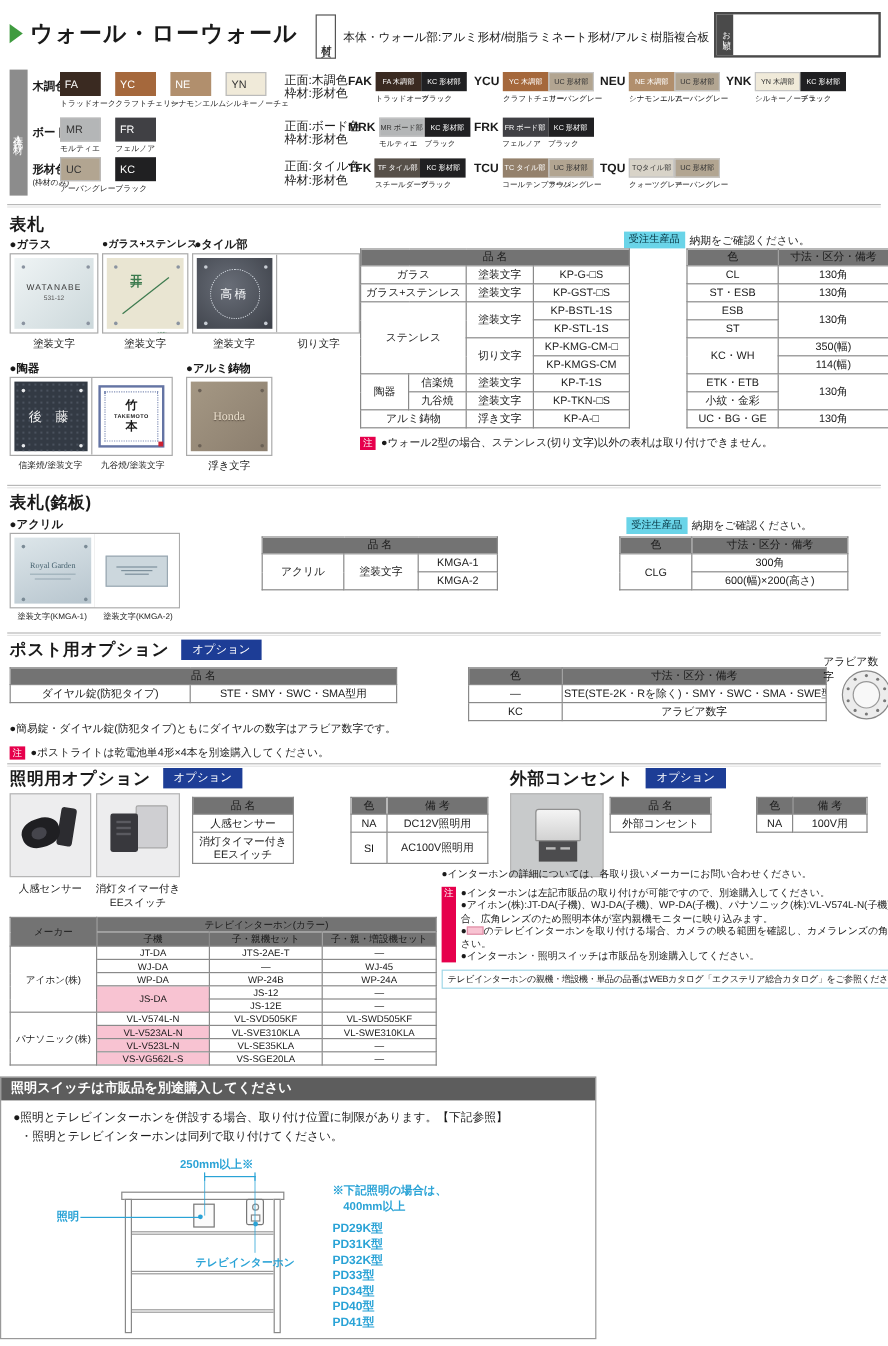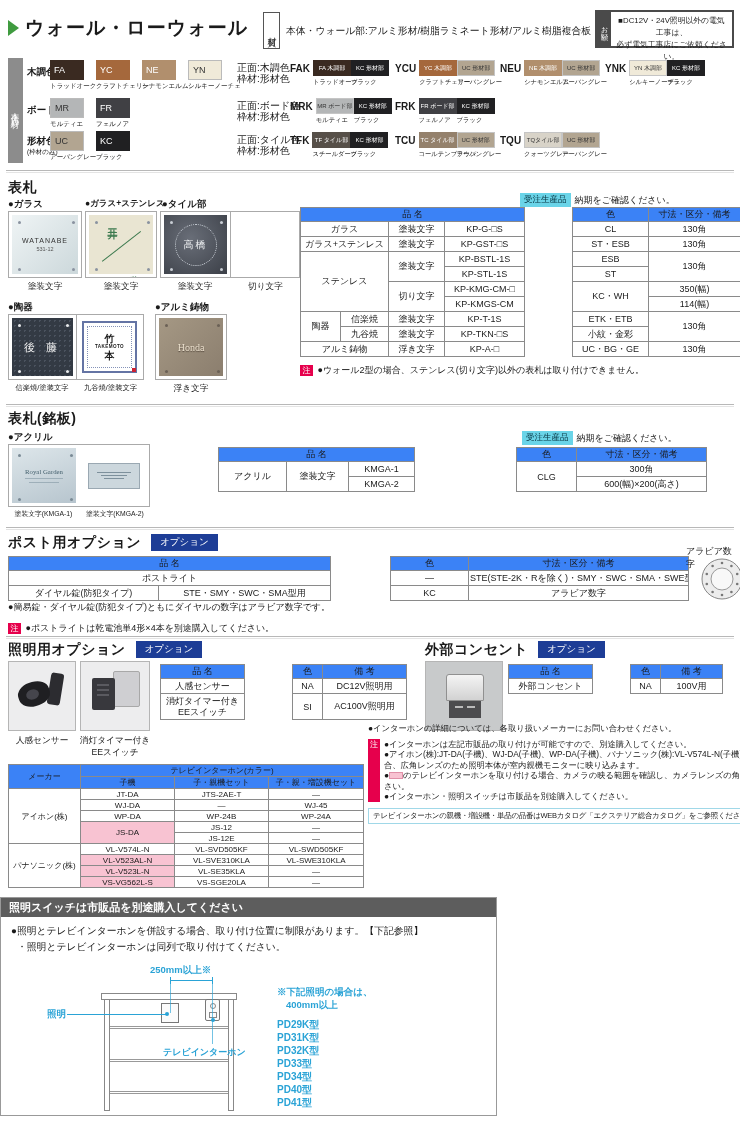--- a/index.html
+++ b/index.html
@@ -71,21 +71,21 @@
 .sens-arm{position:absolute;right:13px;top:11px;width:13px;height:32px;background:#2c2c30;border-radius:3px;transform:rotate(9deg)}
 .ee-back{position:absolute;right:9px;top:9px;width:27px;height:36px;background:#cfcfd2;border:1px solid #a8a8a8;border-radius:2px}
 .ee-front{position:absolute;left:11px;top:16px;width:23px;height:32px;background:#38383d;border-radius:2px}
 .ee-front i{position:absolute;left:5px;top:6px;width:12px;height:2px;background:#5a5a60;box-shadow:0 5px 0 #5a5a60,0 10px 0 #5a5a60}
 .out-photo{background:#c8cacb}
 .out-flap{position:absolute;left:20px;top:12px;width:38px;height:27px;background:linear-gradient(#f4f4f4,#d2d2d2);border:1px solid #909090;border-radius:3px 3px 1px 1px}
 .out-base{position:absolute;left:23px;top:39px;width:32px;height:17px;background:#4c4c4e}
 .out-base i{position:absolute;left:6px;top:5px;width:8px;height:2px;background:#bbb;box-shadow:12px 0 0 #bbb}
 table.ct{border-collapse:collapse;table-layout:fixed;position:absolute;background:#fff}
 .ct th,.ct td{border:1px solid #8a8a8a;font-size:9px;text-align:center;padding:0 1px;height:15px;overflow:hidden;white-space:nowrap}
-.ct th{background:#3b82f6;font-weight:normal;height:14px}
+.ct th{background:#737373;font-weight:normal;height:14px}
 .ct .h12{height:12px}
 .s8{font-size:8px}
 .s75{font-size:7.5px}
 .note-badge{display:inline-block;background:#e6004c;color:#fff;font-size:8px;padding:0 2.5px;line-height:11px}
 .note-txt{font-size:9px}
 .itc th,.itc td{height:11px;font-size:8px}
 .itc th{height:11px}
 .pink{background:#f8c3d2}
 .notes{font-size:8.3px;line-height:10.5px}
 .chu-wrap{display:flex;margin-top:5px}
@@ -105,23 +105,20 @@
 </head>
 <body>
 
 <div class="abs" style="left:8px;top:15px">
   <span class="tri"></span><span class="big-title">ウォール・ローウォール</span>
 </div>
 <div class="abs vtab" style="left:263px;top:12px;width:17px;height:37px">材質</div>
 <div class="abs" style="left:286px;top:25px;font-size:9.8px">本体・ウォール部:アルミ形材/樹脂ラミネート形材/アルミ樹脂複合板</div>
 <div class="abs notice-box" style="left:595px;top:10px;width:139px;height:38px">
   <div class="notice-tab">お願い</div>
-  <div class="notice-txt">
-    <span>■DC12V・24V照明以外の電気工事は、</span><br><span>必ず電気工事店にご依頼ください。</span>
-  </div>
 </div>
 
 <div class="abs sidebar" style="left:8px;top:58px;width:15px;height:105px">本体・枠材</div>
 <div class="abs rowlab" style="left:27px;top:66px">木調色</div>
 <div class="abs rowlab" style="left:27px;top:104px">ボード色</div>
 <div class="abs rowlab" style="left:27px;top:135px"><span>形材色</span><small>(枠材のみ)</small></div>
 
 <div class="abs sw-host" style="left:50px;top:60px">
 
     <div class="sw-block">
@@ -593,23 +590,20 @@
   <span class="sec-title">ポスト用オプション</span><span class="opt-badge" style="background: rgb(29, 61, 150);">オプション</span>
 </div>
 <table class="ct" style="left:8px;top:556px;width:322px">
   <colgroup>
       <col style="width:150px">
       <col style="width:172px">
     </colgroup>
   <tbody>
       <tr>
         <th colspan="2" class="h12">品 名</th>
-      </tr>
-  <tr>
-        <td colspan="2">ポストライト</td>
       </tr>
   <tr>
         <td>ダイヤル錠(防犯タイプ)</td>
         <td class="s8">STE・SMY・SWC・SMA型用</td>
       </tr>
 </tbody>
   </table>
 <table class="ct" style="left:390px;top:556px;width:298px">
   <colgroup>
       <col style="width:78px">

